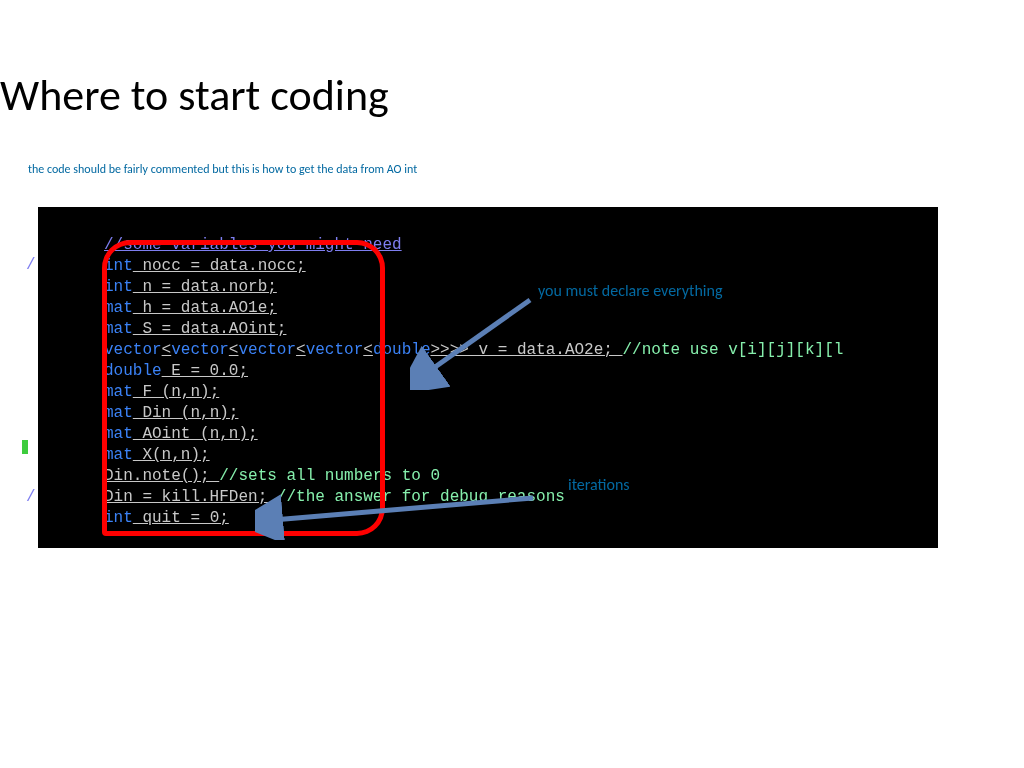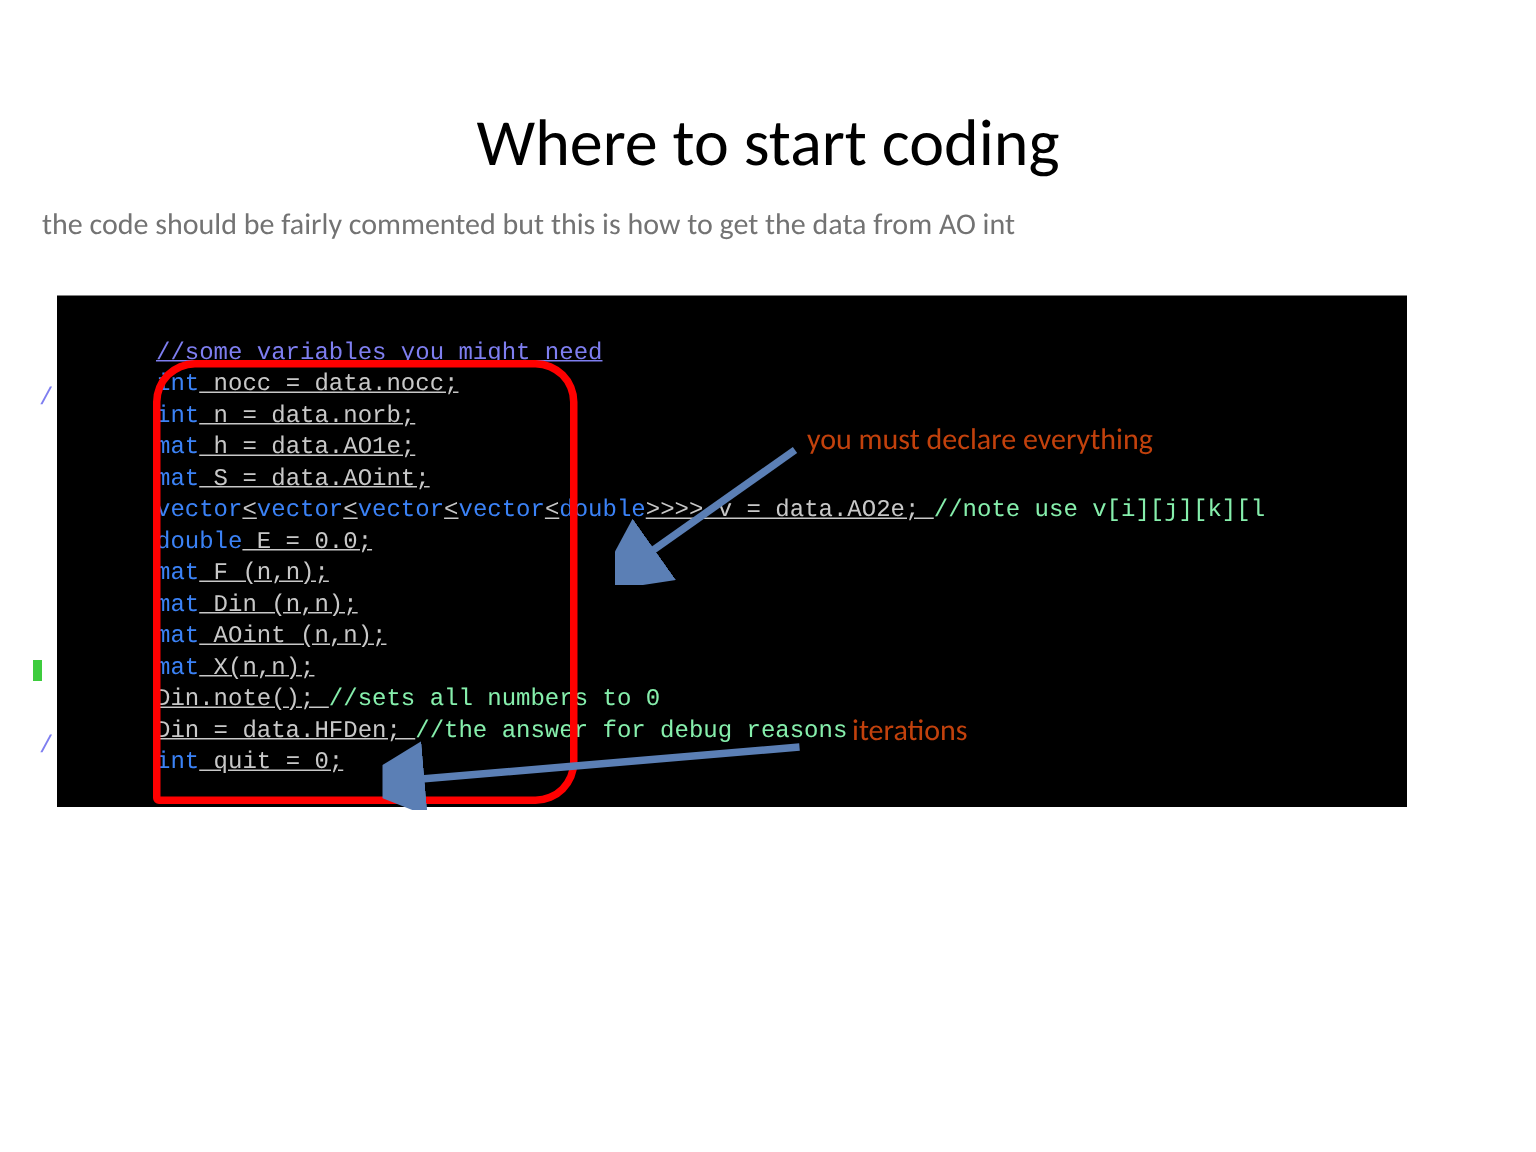--- a/index.html
+++ b/index.html
@@ -8,33 +8,33 @@
     height: 768px;
     background: #ffffff;
     font-family: Calibri, Arial, sans-serif;
     position: relative;
     overflow: hidden;
   }
   .title {
     font-size: 44px;
     font-weight: 400;
     color: #000;
-    text-align: center;
+    text-align: left;
     margin-top: 68px;
   }
   .subtitle {
-    font-size: 20px;
-    color: #737373;
+    font-size: 12px;
+    color: #0369a1;
     margin-left: 28px;
-    margin-top: 16px;
+    margin-top: 40px;
   }
   .code-block {
     position: absolute;
     left: 38px;
-    top: 197px;
+    top: 207px;
     width: 900px;
     height: 341px;
     background: #000;
     font-family: "Courier New", monospace;
     font-size: 16px;
     line-height: 21px;
     padding-top: 28px;
     padding-left: 66px;
     white-space: nowrap;
     overflow: hidden;
@@ -56,22 +56,22 @@
   }
   .slash-mark {
     position: absolute;
     font-family: "Courier New", monospace;
     font-size: 16px;
     color: #7e7ef0;
     left: 26px;
   }
   .annotation {
     position: absolute;
-    font-size: 20px;
-    color: #c2410c;
+    font-size: 16px;
+    color: #0369a1;
     line-height: 1.25;
   }
   .arrow { position: absolute; pointer-events: none; }
   .green-tick {
     position: absolute;
     left: 22px;
     top: 440px;
     width: 6px;
     height: 14px;
     background: #3dcc3d;
@@ -89,21 +89,21 @@
   <div><span class="keyword">int</span><span class="ident"> n = data.norb;</span></div>
   <div><span class="keyword">mat</span><span class="ident"> h = data.AO1e;</span></div>
   <div><span class="keyword">mat</span><span class="ident"> S = data.AOint;</span></div>
   <div><span class="keyword">vector</span><span class="ident">&lt;</span><span class="keyword">vector</span><span class="ident">&lt;</span><span class="keyword">vector</span><span class="ident">&lt;</span><span class="keyword">vector</span><span class="ident">&lt;</span><span class="keyword">double</span><span class="ident">&gt;&gt;&gt;&gt; v = data.AO2e; </span><span class="comment-plain">//note use v[i][j][k][l</span></div>
   <div><span class="keyword">double</span><span class="ident"> E = 0.0;</span></div>
   <div><span class="keyword">mat</span><span class="ident"> F (n,n);</span></div>
   <div><span class="keyword">mat</span><span class="ident"> Din (n,n);</span></div>
   <div><span class="keyword">mat</span><span class="ident"> AOint (n,n);</span></div>
   <div><span class="keyword">mat</span><span class="ident"> X(n,n);</span></div>
   <div><span class="ident">Din.note(); </span><span class="comment-plain">//sets all numbers to 0</span></div>
-  <div><span class="ident">Din = data.HFDen; </span><span class="comment-plain">//the answer for debug reasons</span></div>
+  <div><span class="ident">Din = kill.HFDen; </span><span class="comment-plain">//the answer for debug reasons</span></div>
   <div><span class="keyword">int</span><span class="ident"> quit = 0;</span></div>
 </div>
 
 <div class="slash-mark" style="top:256px">/</div>
 <div class="slash-mark" style="top:488px">/</div>
 <div class="green-tick"></div>
 
 <div class="red-box"></div>
 
 <div class="annotation" style="left:538px; top:281px;">you must declare everything</div>

